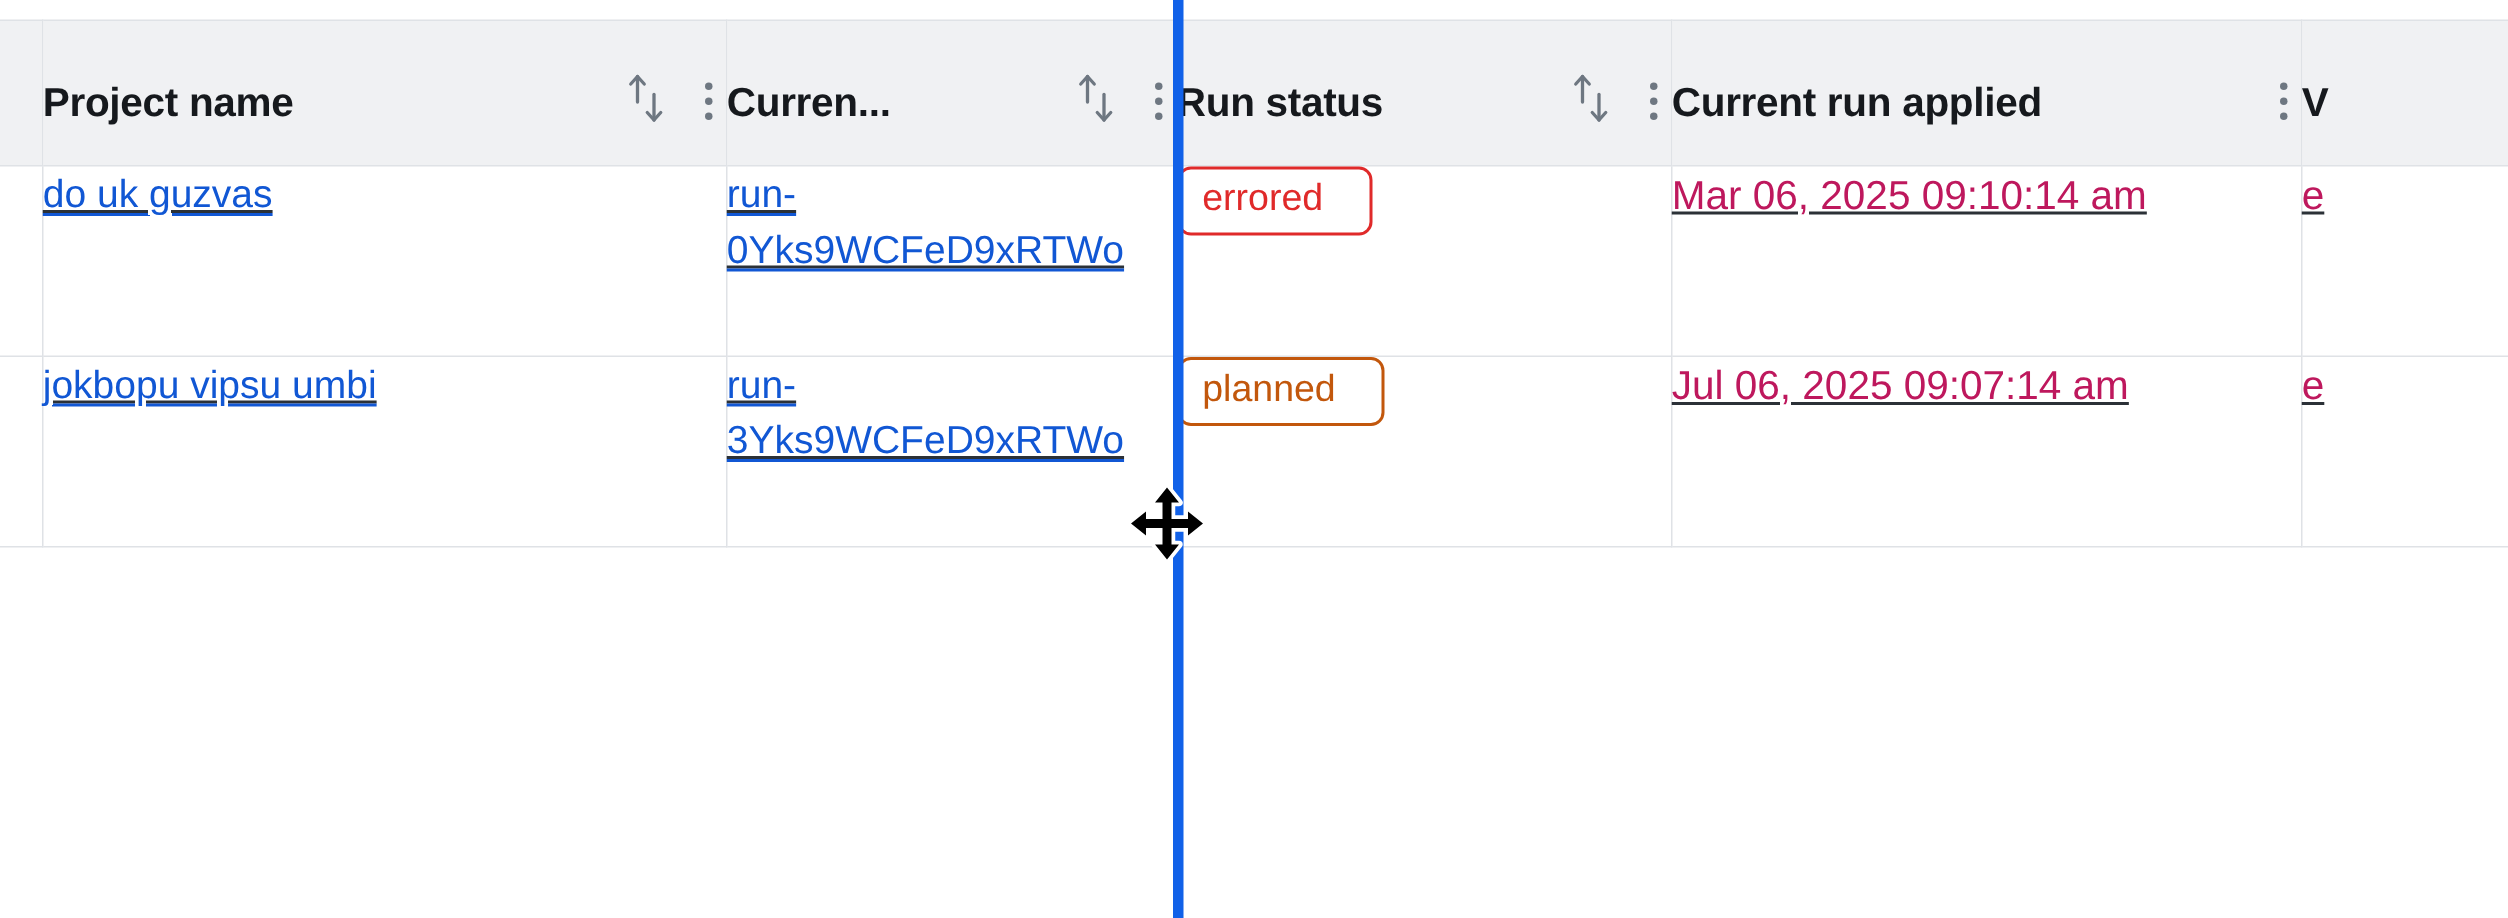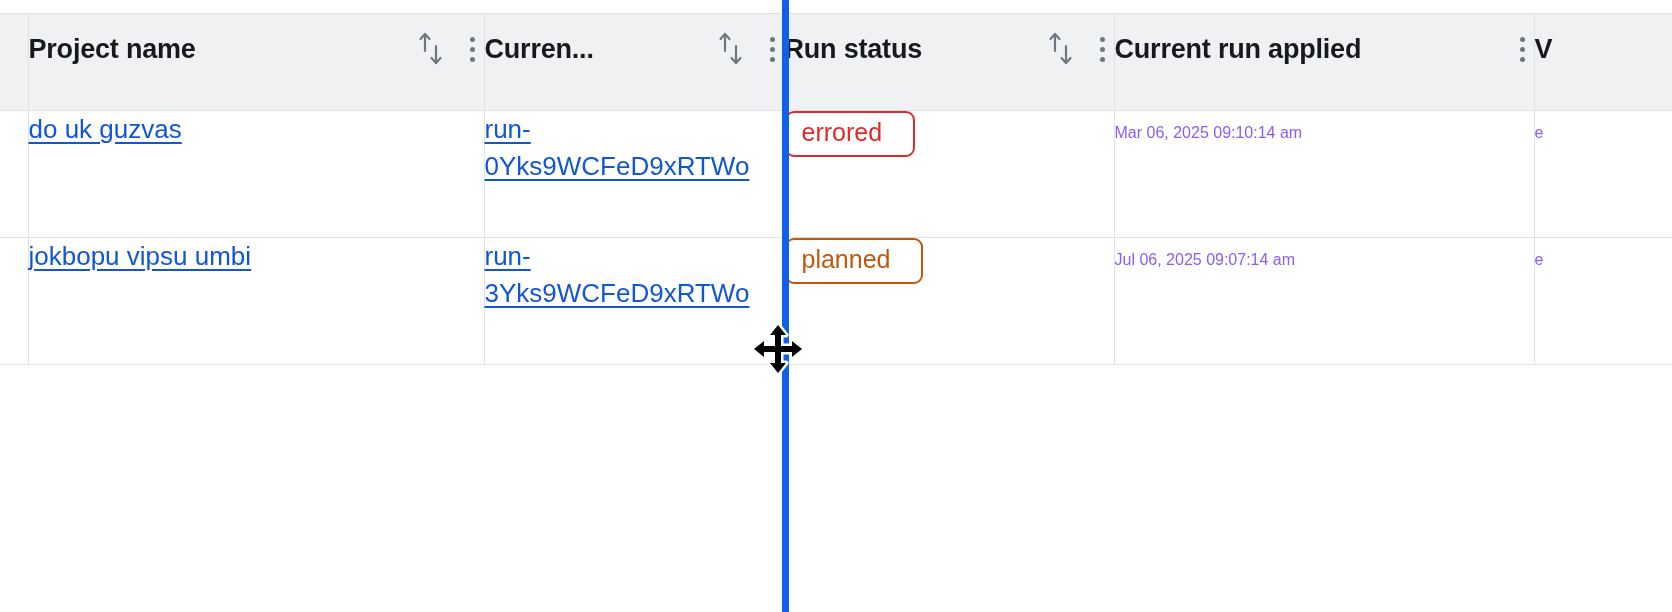--- a/index.html
+++ b/index.html
@@ -46,21 +46,21 @@
     border-bottom: 1px solid #d5d8dc;
     font-weight: bold;
     color: #16191d;
     font-size: 27px;
     padding: 0 22px;
     position: relative;
   }
 
   .hdr-inner {
     display: flex;
-    align-items: center;
+    align-items: flex-end;
     height: 70px;
     gap: 16px;
   }
 
   .hdr-label {
     font-size: 27px;
     font-weight: bold;
     color: #16191d;
     white-space: nowrap;
     letter-spacing: -0.2px;
@@ -99,41 +99,42 @@
   }
 
   
   tbody td {
     height: 127px;
     font-size: 26px;
     color: #2b3137;
     padding: 27px 22px 0 22px;
     background: #ffffff;
     line-height: 1.42;
+    text-decoration: underline;
   }
 
   td.gutter, th.gutter {
     width: 28px;
     padding: 0;
     border-right: 1px solid #dfe2e6;
   }
   th.gutter { background: #f0f1f3; }
 
   .cell-link {
     color: #1157d4;
     text-decoration: underline;
     text-underline-offset: 4px;
     cursor: pointer;
     font-size: 26px;
     word-break: break-word;
   }
 
   .cell-text {
-    color: #8b5cf6;
-    font-size: 16px;
+    color: #be185d;
+    font-size: 27px;
     white-space: nowrap;
   }
 
   
   .badge {
     display: inline-block;
     border: 2px solid currentColor;
     border-radius: 9px;
     padding: 3px 31px 6px 15px;
     font-size: 25px;

